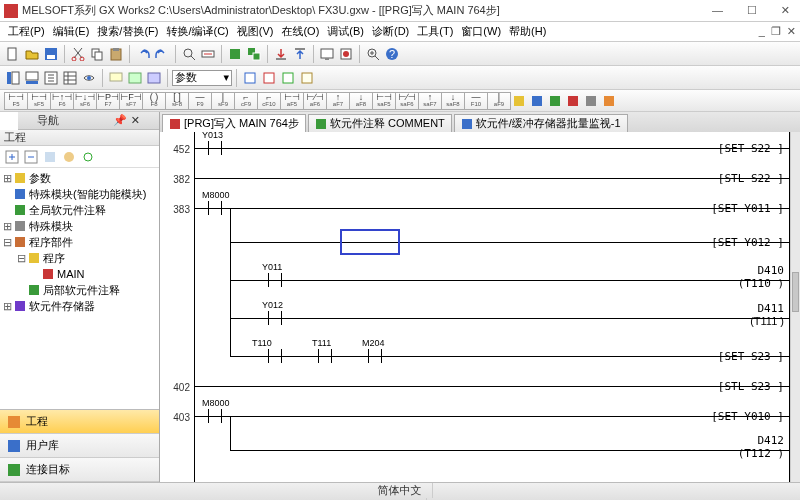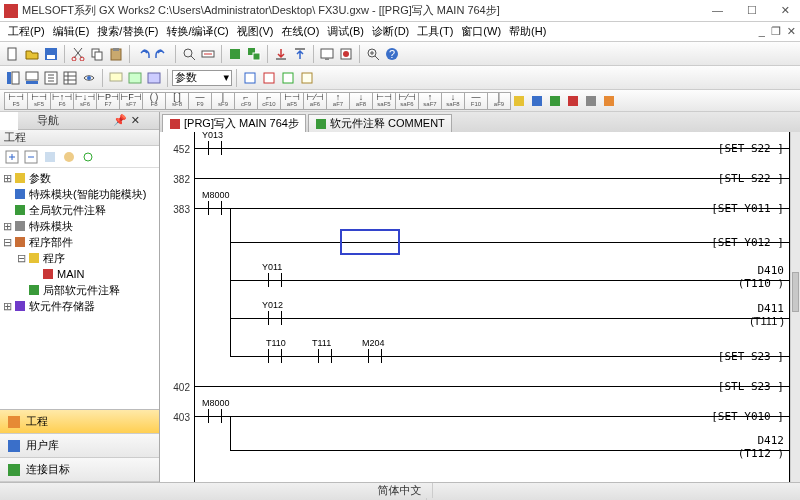--- a/index.html
+++ b/index.html
@@ -551,20 +551,26 @@
               <rect x="1" y="1" width="10" height="10" fill="#c93636"></rect>
             </svg></span>
           <span>[PRG]写入 MAIN 764步</span>
         </div>
         <div class="tab">
           <span class="tico2"><svg width="12" height="12">
               <rect x="1" y="1" width="10" height="10" fill="#3a9a3a"></rect>
             </svg></span>
           <span>软元件注释 COMMENT</span>
         </div>
+        <div class="tab">
+          <span class="tico2"><svg width="12" height="12">
+              <rect x="1" y="1" width="10" height="10" fill="#3a6fc9"></rect>
+            </svg></span>
+          <span>软元件/缓冲存储器批量监视-1</span>
+        </div>
       </div>
     <div class="ladder" id="ladder">
       <div class="rail-l"></div>
       <div class="rail-r"></div>
       <div class="vsb">
           <div class="th"></div>
         </div>
     <div class="stepnum" style="top: 12px; left: 0px;">452</div>
         <div class="wire" style="left: 35px; right: 10px; top: 16px;"></div>
         <div class="contact" style="left: 40px; top: 9px;">
@@ -603,21 +609,21 @@
           <span class="wire-out"></span>
         </div>
         <div class="clabel" style="left: 102px; top: 168px;">Y012</div>
         <div class="clabel" style="right: 16px; top: 170px; text-align: right;"><span style="font-family:monospace">D411</span><br><span style="font-family:Liberation Sans, sans-serif">(T111    )</span></div>
         <div class="vwire" style="left: 70px; top: 76px; height: 148px;"></div>
         <div class="wire" style="left: 70px; right: 10px; top: 224px;"></div>
         <div class="contact" style="left: 100px; top: 217px;">
           <span class="wire-in"></span>
           <span class="wire-out"></span>
         </div>
-        <div class="clabel" style="left: 106px; top: 206px;">T110</div>
+        <div class="clabel" style="left: 92px; top: 206px;">T110</div>
         <div class="contact" style="left: 150px; top: 217px;">
           <span class="wire-in"></span>
           <span class="wire-out"></span>
         </div>
         <div class="clabel" style="left: 152px; top: 206px;">T111</div>
         <div class="contact" style="left: 200px; top: 217px;">
           <span class="wire-in"></span>
           <span class="wire-out"></span>
         </div>
         <div class="clabel" style="left: 202px; top: 206px;">M204</div>

